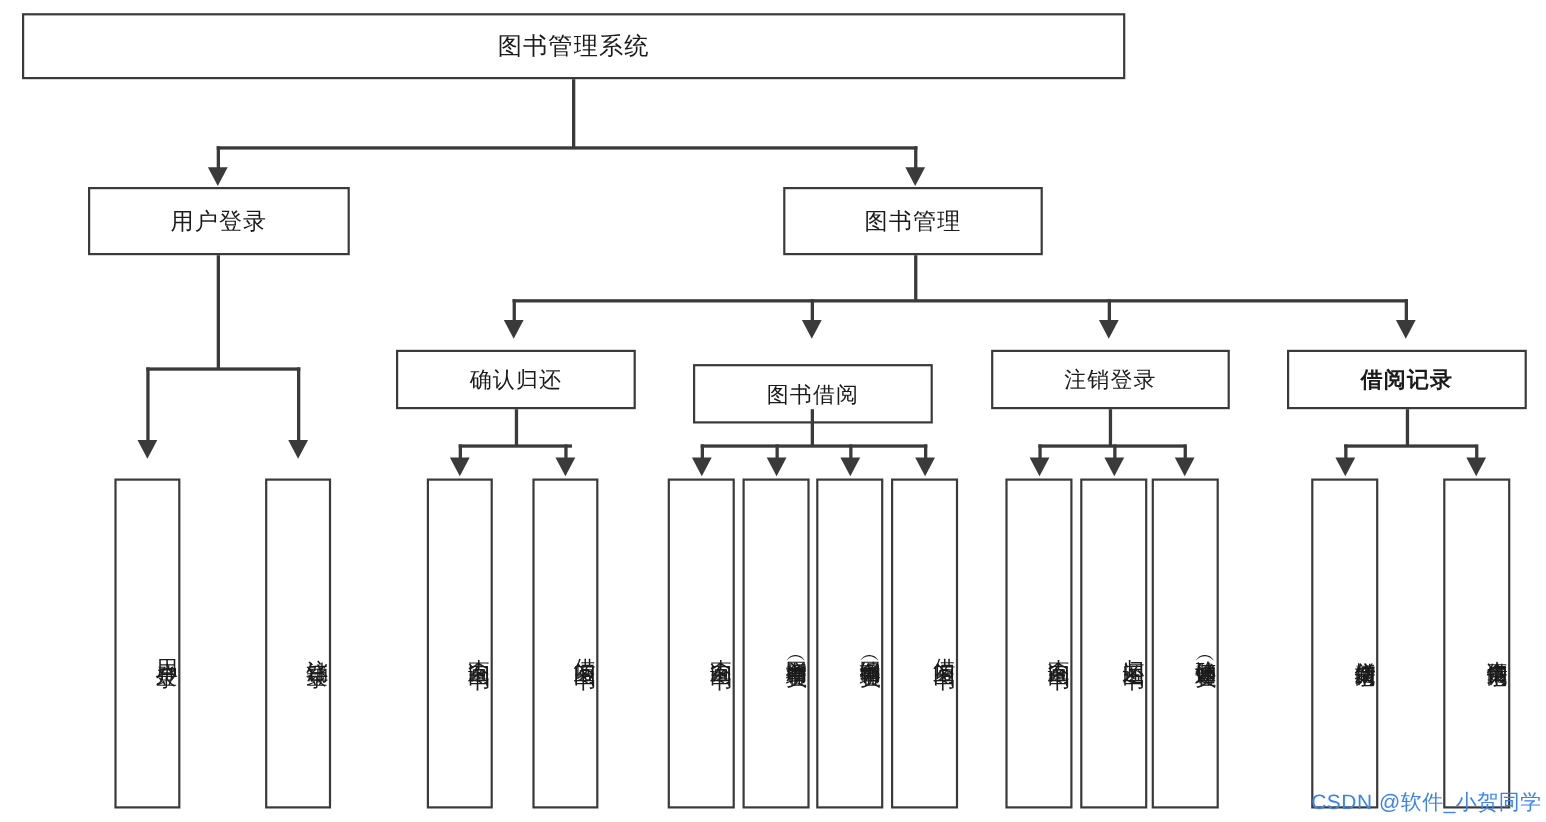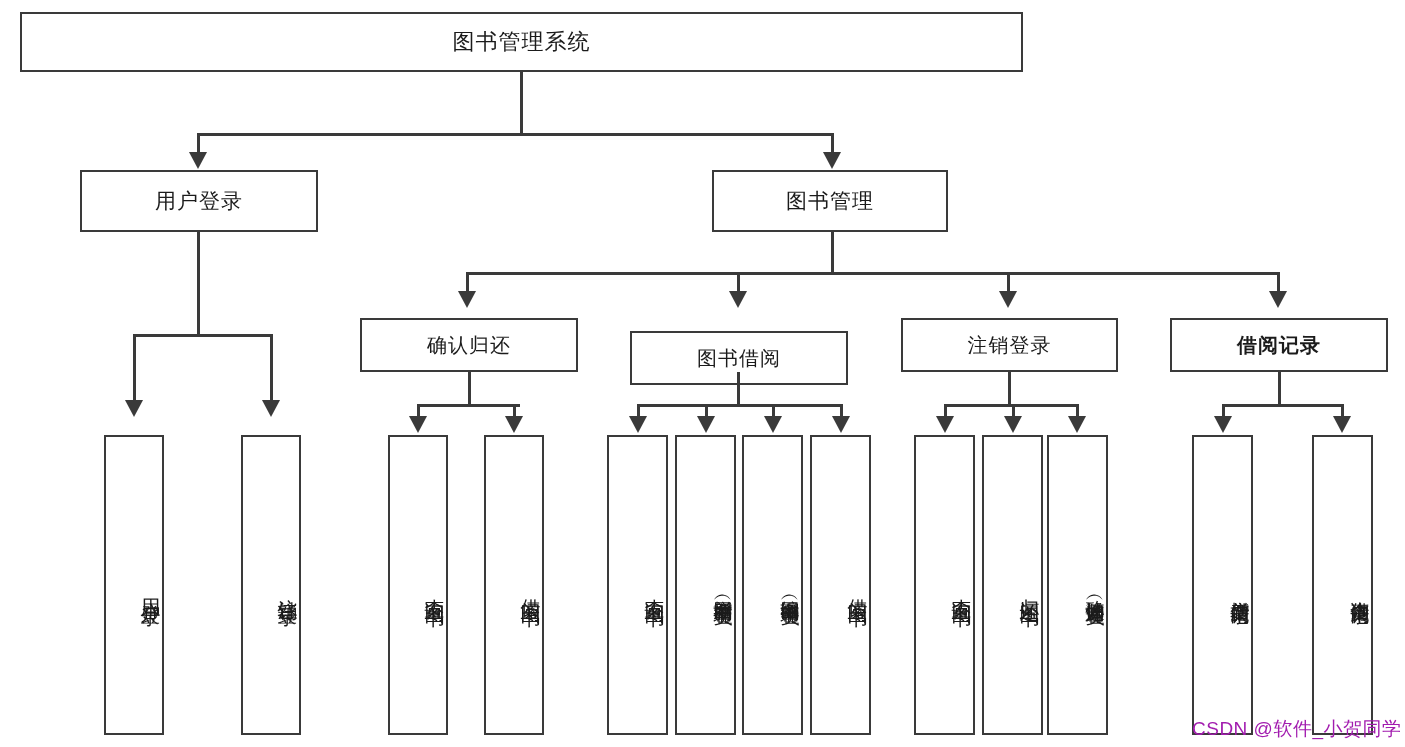--- a/index.html
+++ b/index.html
@@ -60,21 +60,21 @@
     position: absolute;
     width: 0;
     height: 0;
     border-left: 9px solid transparent;
     border-right: 9px solid transparent;
     border-top: 17px solid #3a3a3a;
   }
   
   .watermark {
     position: absolute;
-    color: #a21caf;
+    color: #3b82f6;
     font-size: 19px;
     white-space: nowrap;
     letter-spacing: 0.5px;
     pointer-events: none;
   }
 </style>
 </head>
 <body>
 
 <div id="canvas">

